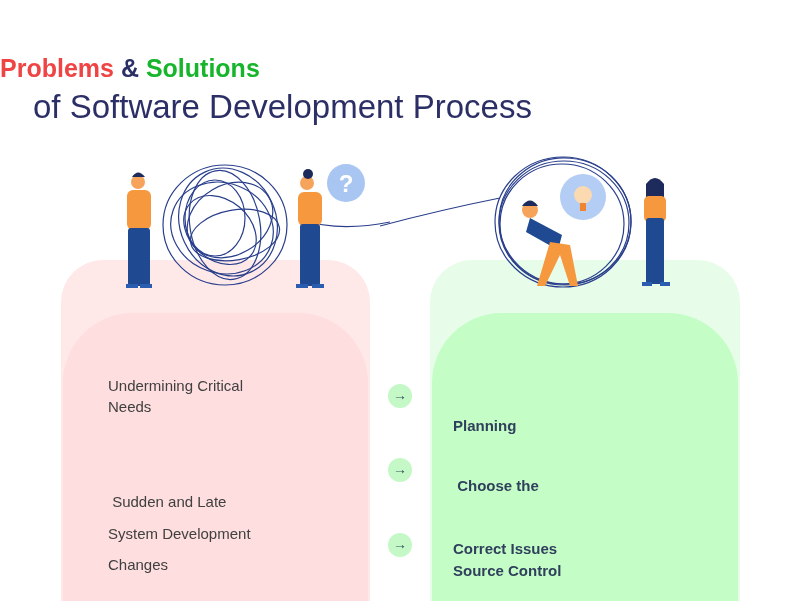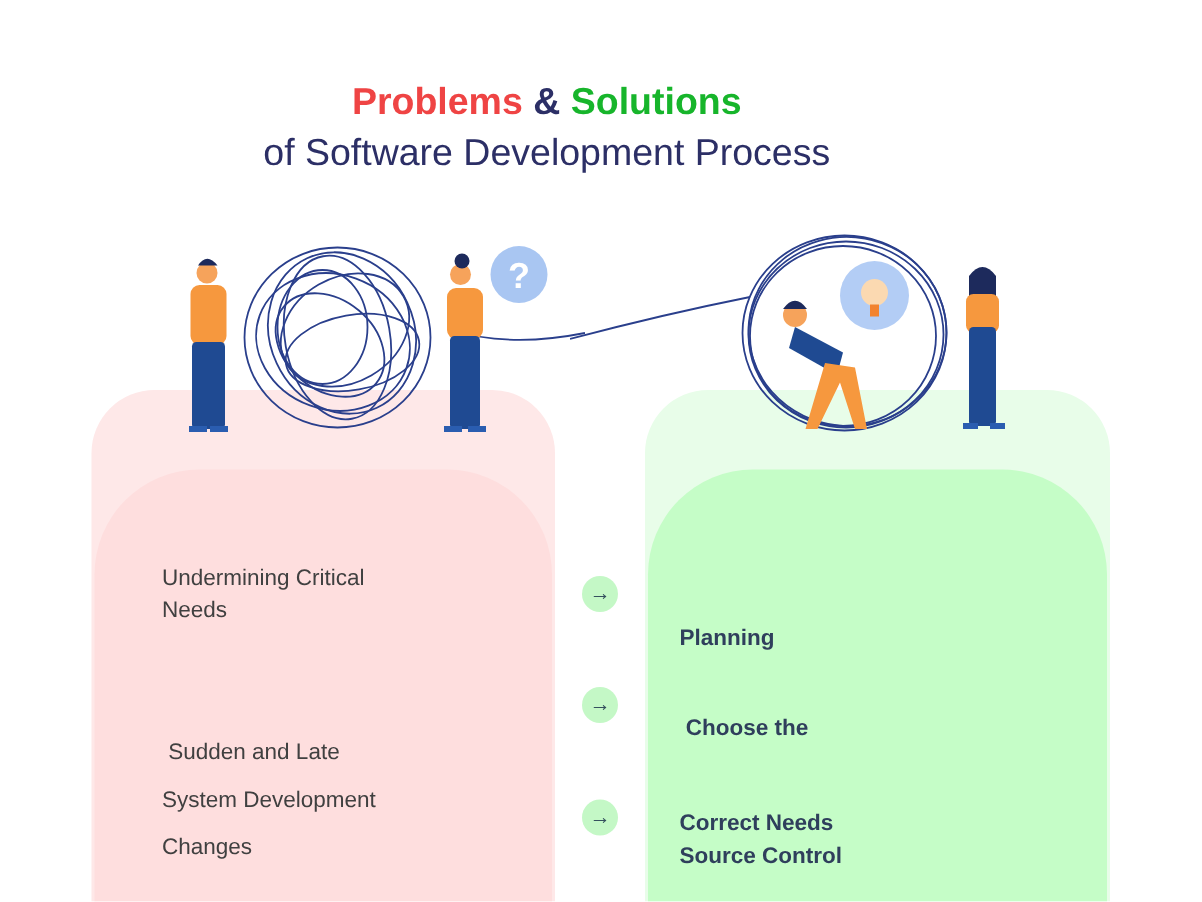--- a/index.html
+++ b/index.html
@@ -1,19 +1,19 @@
 <!DOCTYPE html>
 <html><head>
 <meta charset="utf-8">
 <style>
   html,body{margin:0;padding:0;}
   body{width:801px;height:601px;background:#ffffff;position:relative;overflow:hidden;font-family:"Liberation Sans","DejaVu Sans",sans-serif;}
-  .title{position:absolute;left:0;width:729px;text-align:center;font-weight:700;}
+  .title{position:absolute;left:0;width:729px;text-align:left;font-weight:700;}
   .t1{top:54px;font-size:25px;color:#2c2f66;}
-  .t2{top:88px;font-size:25px;color:#2c2f66;font-weight:500;}
+  .t2{top:88px;font-size:33px;color:#2c2f66;font-weight:500;padding-left:33px;}
   .red{color:#ef4444;}
   .green{color:#17b52b;}
   .panel-outer{position:absolute;top:260px;height:341px;border-radius:42px 42px 0 0;}
   .panel-inner{position:absolute;top:313px;height:288px;border-radius:70px 70px 0 0;}
   .po-left{left:61px;width:309px;background:#fee8e8;}
   .pi-left{left:63px;width:305px;background:#fedede;}
   .po-right{left:430px;width:310px;background:#e8fde9;}
   .pi-right{left:432px;width:306px;background:#c5fdc7;}
   .item{position:absolute;font-size:15px;line-height:21px;color:#404040;font-weight:500;}
   .item.sol{font-weight:700;color:#2f3f5c;}
@@ -104,17 +104,17 @@
 
 <div class="arrow" style="top:384px;">→</div>
 <div class="arrow" style="top:458px;">→</div>
 <div class="arrow" style="top:533px;">→</div>
 
 <div class="item sol" style="left:453px;top:386px;margin-top:29px;">
   <div>Planning</div>
 </div>
 <div class="item sol" style="left:453px;top:433px;white-space:pre;">
   <div> Choose the</div>
-  <div>Correct Needs</div>
+  <div>Correct Issues</div>
 </div>
 <div class="item sol" style="left:453px;top:560px;">
   <div>Source Control</div>
 </div>
 
 </body></html>

